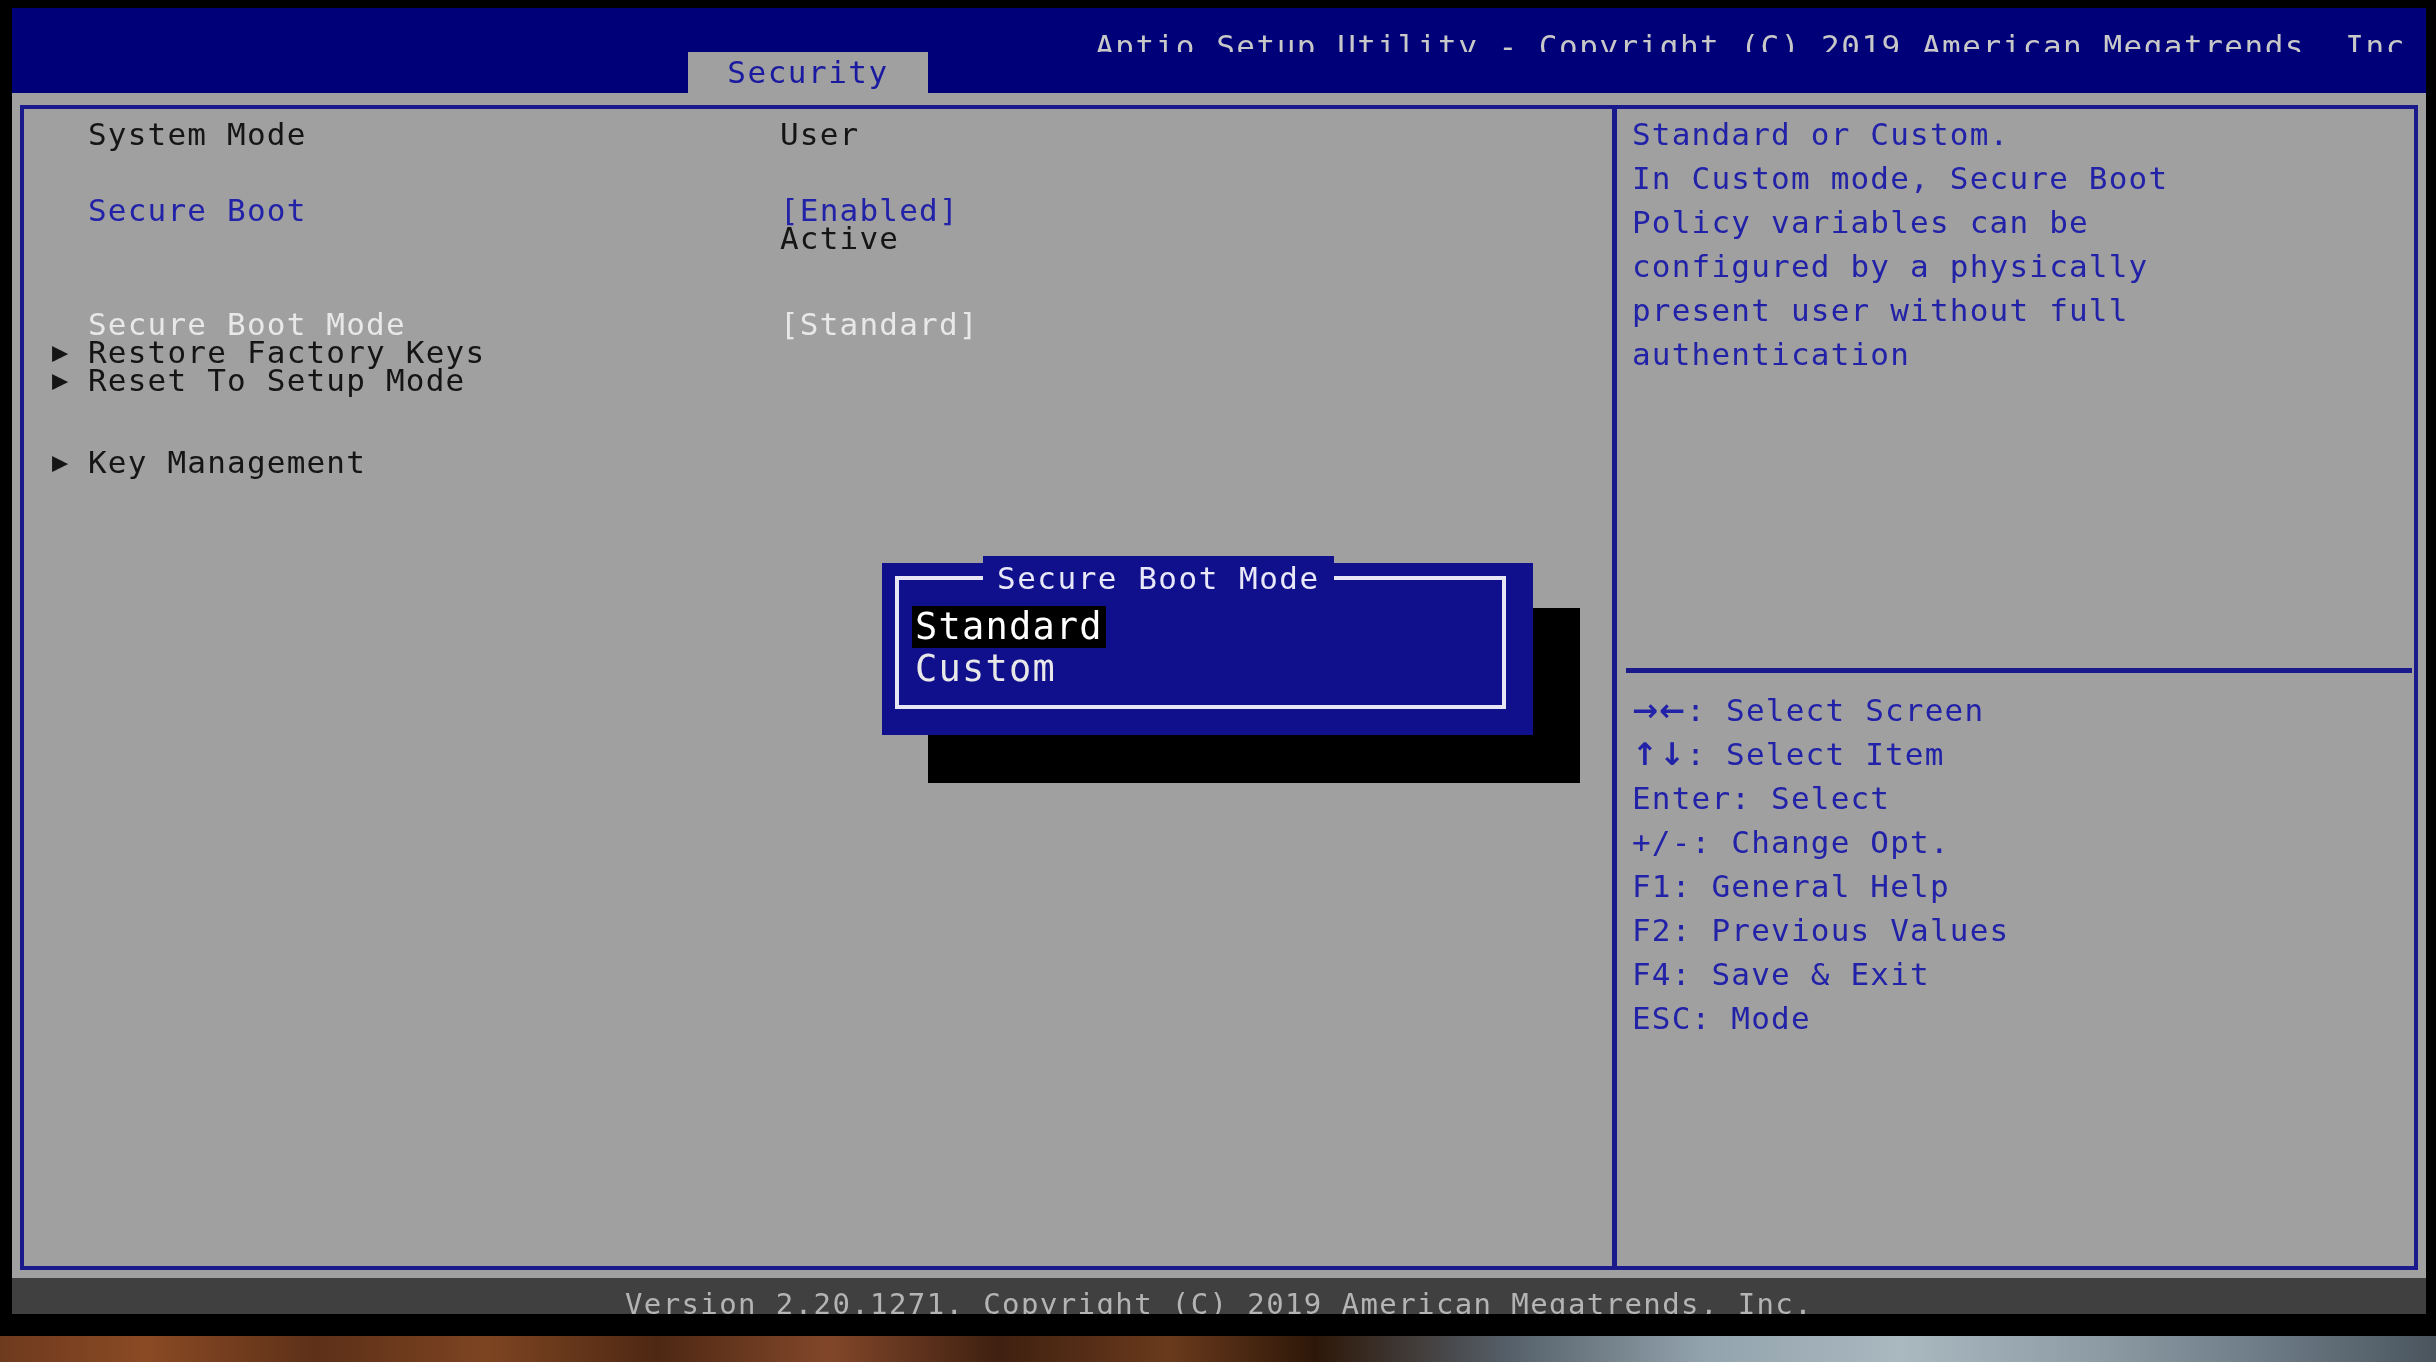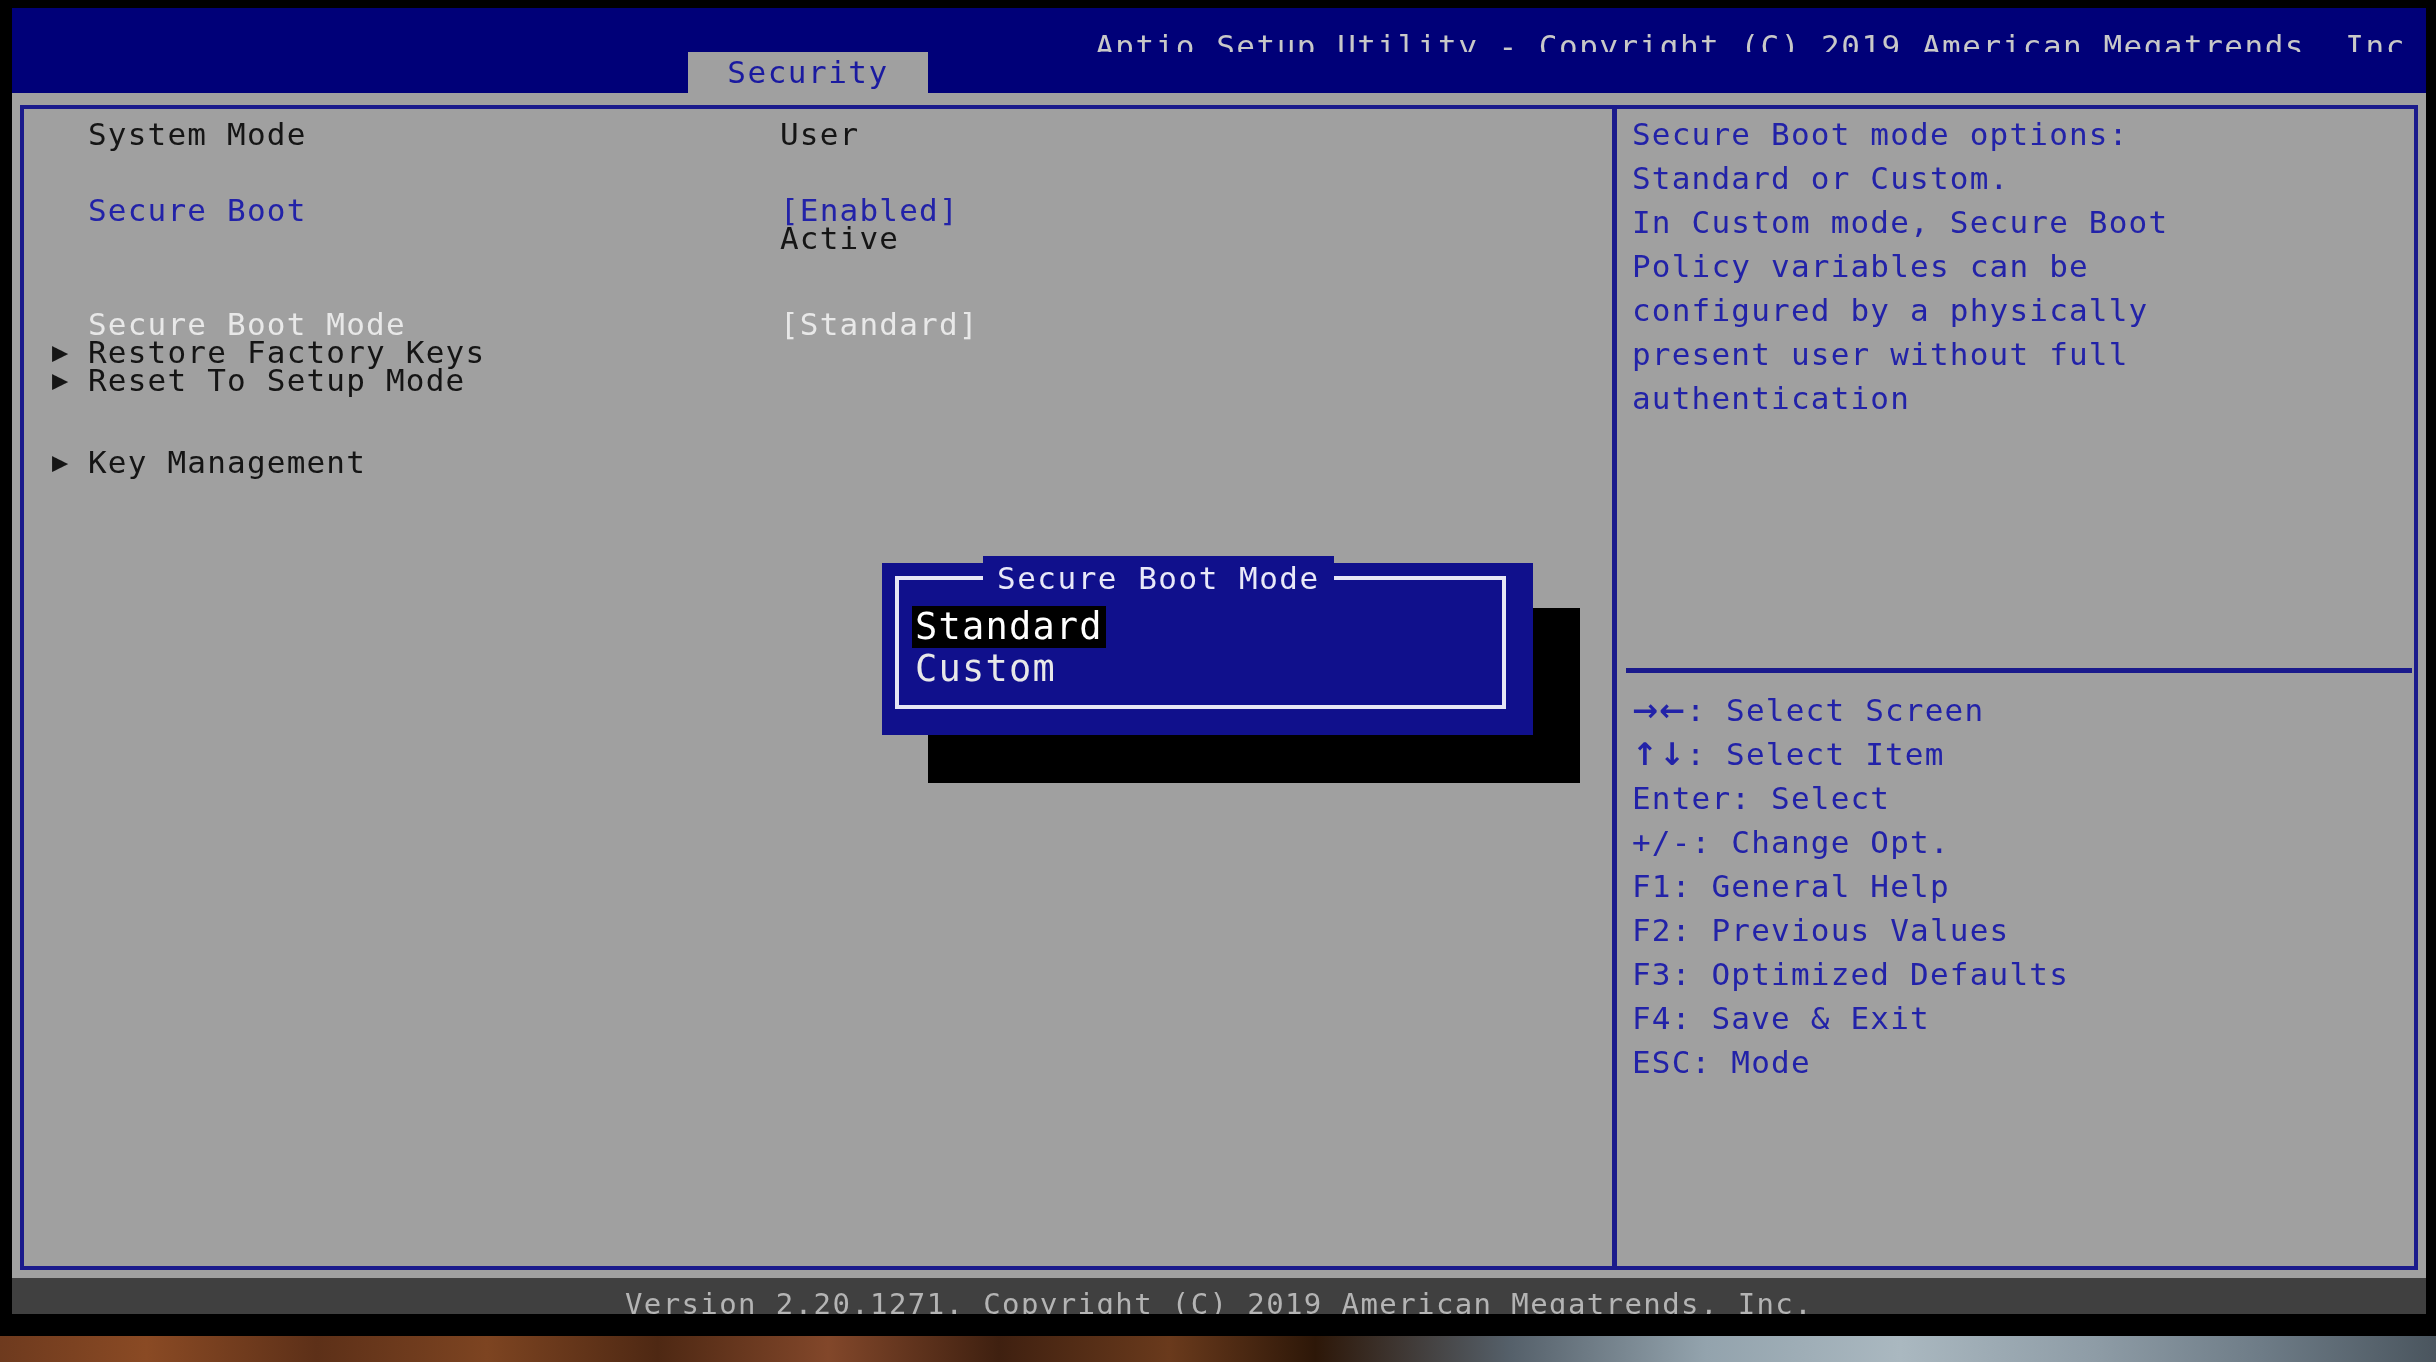--- a/index.html
+++ b/index.html
@@ -167,37 +167,35 @@
       <div class="row" style="top: 0px;"><span class="label c-dark">System Mode</span><span class="value c-dark">User</span></div>
       <div class="row" style="top: 76px;"><span class="label c-blue">Secure Boot</span><span class="value c-blue">[Enabled]</span></div>
       <div class="row" style="top: 104px;"><span class="value c-dark">Active</span></div>
       <div class="row" style="top: 190px;"><span class="label c-white">Secure Boot Mode</span><span class="value c-white">[Standard]</span></div>
       <div class="row" style="top: 218px;"><span class="arrow c-dark">▶</span><span class="label c-dark">Restore Factory Keys</span></div>
       <div class="row" style="top: 246px;"><span class="arrow c-dark">▶</span><span class="label c-dark">Reset To Setup Mode</span></div>
       <div class="row" style="top: 328px;"><span class="arrow c-dark">▶</span><span class="label c-dark">Key Management</span></div>
     </div>
 
   <div class="helppane" id="help-pane">
-      <div class="help-line">Secure Boot mode options:</div>
       <div class="help-line">Standard or Custom.</div>
       <div class="help-line">In Custom mode, Secure Boot</div>
       <div class="help-line">Policy variables can be</div>
       <div class="help-line">configured by a physically</div>
       <div class="help-line">present user without full</div>
       <div class="help-line">authentication</div>
     </div>
   <div class="hdivider"></div>
   <div class="legend" id="legend-list">
       <div class="legend-line"><span class="keyglyph">→←</span><span>: Select Screen</span></div>
       <div class="legend-line"><span class="keyglyph">↑↓</span><span>: Select Item</span></div>
       <div class="legend-line"><span>Enter: Select</span></div>
       <div class="legend-line"><span>+/-: Change Opt.</span></div>
       <div class="legend-line"><span>F1: General Help</span></div>
       <div class="legend-line"><span>F2: Previous Values</span></div>
-      <div class="legend-line"><span>F3: Optimized Defaults</span></div>
       <div class="legend-line"><span>F4: Save &amp; Exit</span></div>
       <div class="legend-line"><span>ESC: Mode</span></div>
     </div>
 
   <div class="popup-shadow"></div>
   <div class="popup">
     <div class="popup-inner">
       <div class="popup-title">Secure Boot Mode</div>
     </div>
     <div id="popup-options">

